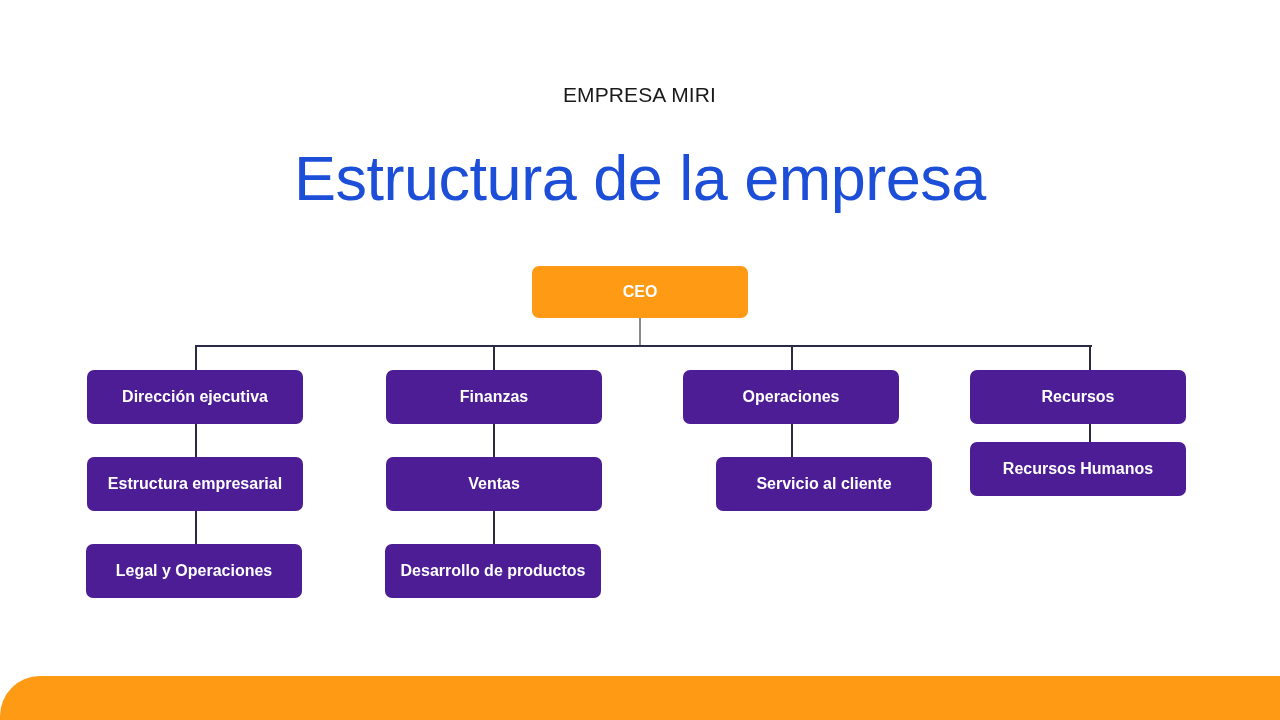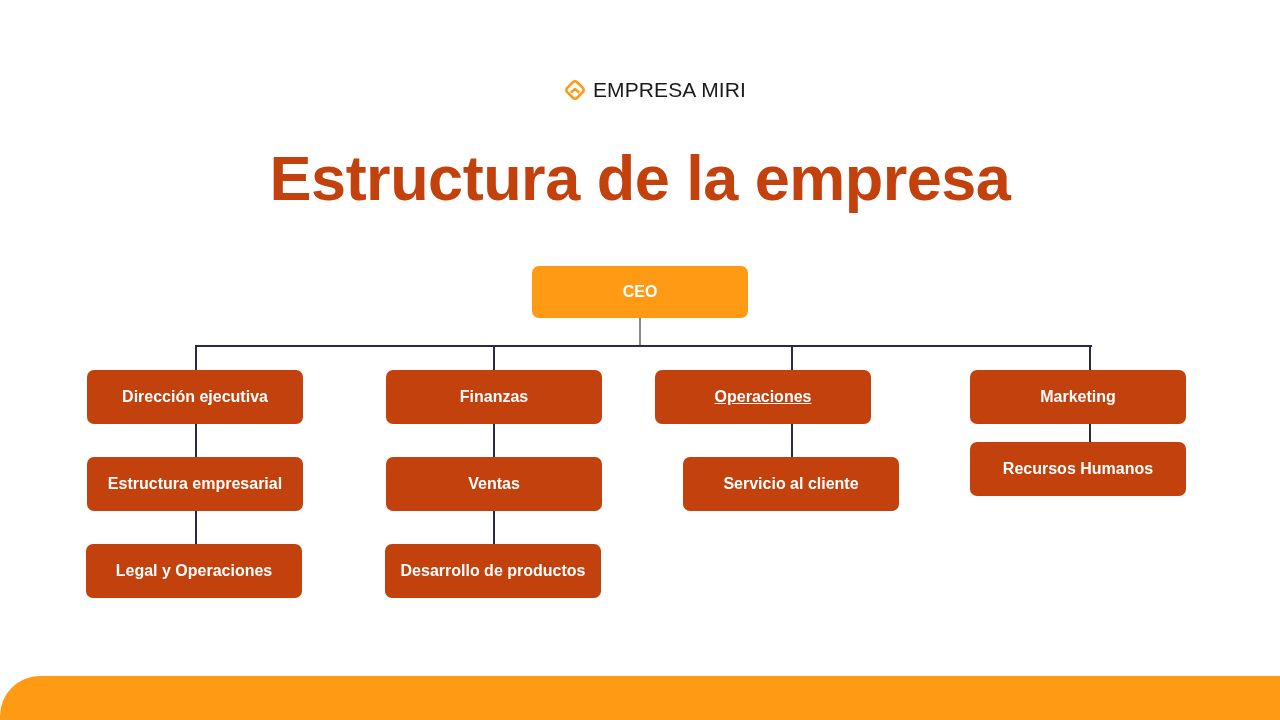--- a/index.html
+++ b/index.html
@@ -3,34 +3,34 @@
 <meta charset="utf-8">
 <style>
   html, body { margin:0; padding:0; }
   body {
     width:1280px; height:720px; position:relative; overflow:hidden;
     background:#ffffff;
     font-family:"Liberation Sans", "DejaVu Sans", sans-serif;
   }
   .logo {
     position:absolute; left:563px; top:77px; height:26px;
-    display:flex; align-items:center; gap:6px;
+    display:flex; align-items:center; gap:6px;flex-direction:column;
   }
   .logo svg { width:24px; height:24px; display:block; }
   .logo-text { font-size:21px; color:#1a1a1a; letter-spacing:0.1px; }
   .title {
     position:absolute; left:0; width:1280px; top:142px; text-align:center;
-    font-size:63px; font-weight:bold; color:#c2410c; letter-spacing:-0.5px;
+    font-size:63px; font-weight:normal; color:#1d4ed8; letter-spacing:-0.5px;
   }
   .box {
     position:absolute; display:flex; align-items:center; justify-content:center;
     color:#ffffff; font-weight:bold; font-size:16px; border-radius:7px;
     box-sizing:border-box; text-align:center;
   }
-  .box.blue { background:#c2410c; width:216px; height:54px; }
+  .box.blue { background:#4c1d95; width:216px; height:54px; }
   .box.orange { background:#fe9a14; width:216px; height:52px; }
   .line { position:absolute; background:#2a2a45; }
   .bottom-bar {
     position:absolute; left:0; top:676px; width:1290px; height:60px;
     background:#fe9a14; border-top-left-radius:40px;
   }
 </style>
 </head>
 <body>
 
@@ -60,19 +60,19 @@
 <div class="box orange" style="left:532px; top:266px;">CEO</div>
 
 <div class="box blue" style="left:87px; top:370px;">Dirección ejecutiva</div>
 <div class="box blue" style="left:87px; top:457px;">Estructura empresarial</div>
 <div class="box blue" style="left:86px; top:544px;">Legal y Operaciones</div>
 
 <div class="box blue" style="left:386px; top:370px;">Finanzas</div>
 <div class="box blue" style="left:386px; top:457px;text-align:center;">Ventas</div>
 <div class="box blue" style="left:385px; top:544px;">Desarrollo de productos</div>
 
-<div class="box blue" style="left:655px; top:370px;text-decoration:underline;">Operaciones</div>
-<div class="box blue" style="left:683px; top:457px;">Servicio al cliente</div>
+<div class="box blue" style="left:683px; top:370px;">Operaciones</div>
+<div class="box blue" style="left:716px; top:457px;">Servicio al cliente</div>
 
-<div class="box blue" style="left:970px; top:370px;">Marketing</div>
+<div class="box blue" style="left:970px; top:370px;">Recursos</div>
 <div class="box blue" style="left:970px; top:442px;">Recursos Humanos</div>
 
 <div class="bottom-bar"></div>
 
 </body></html>

